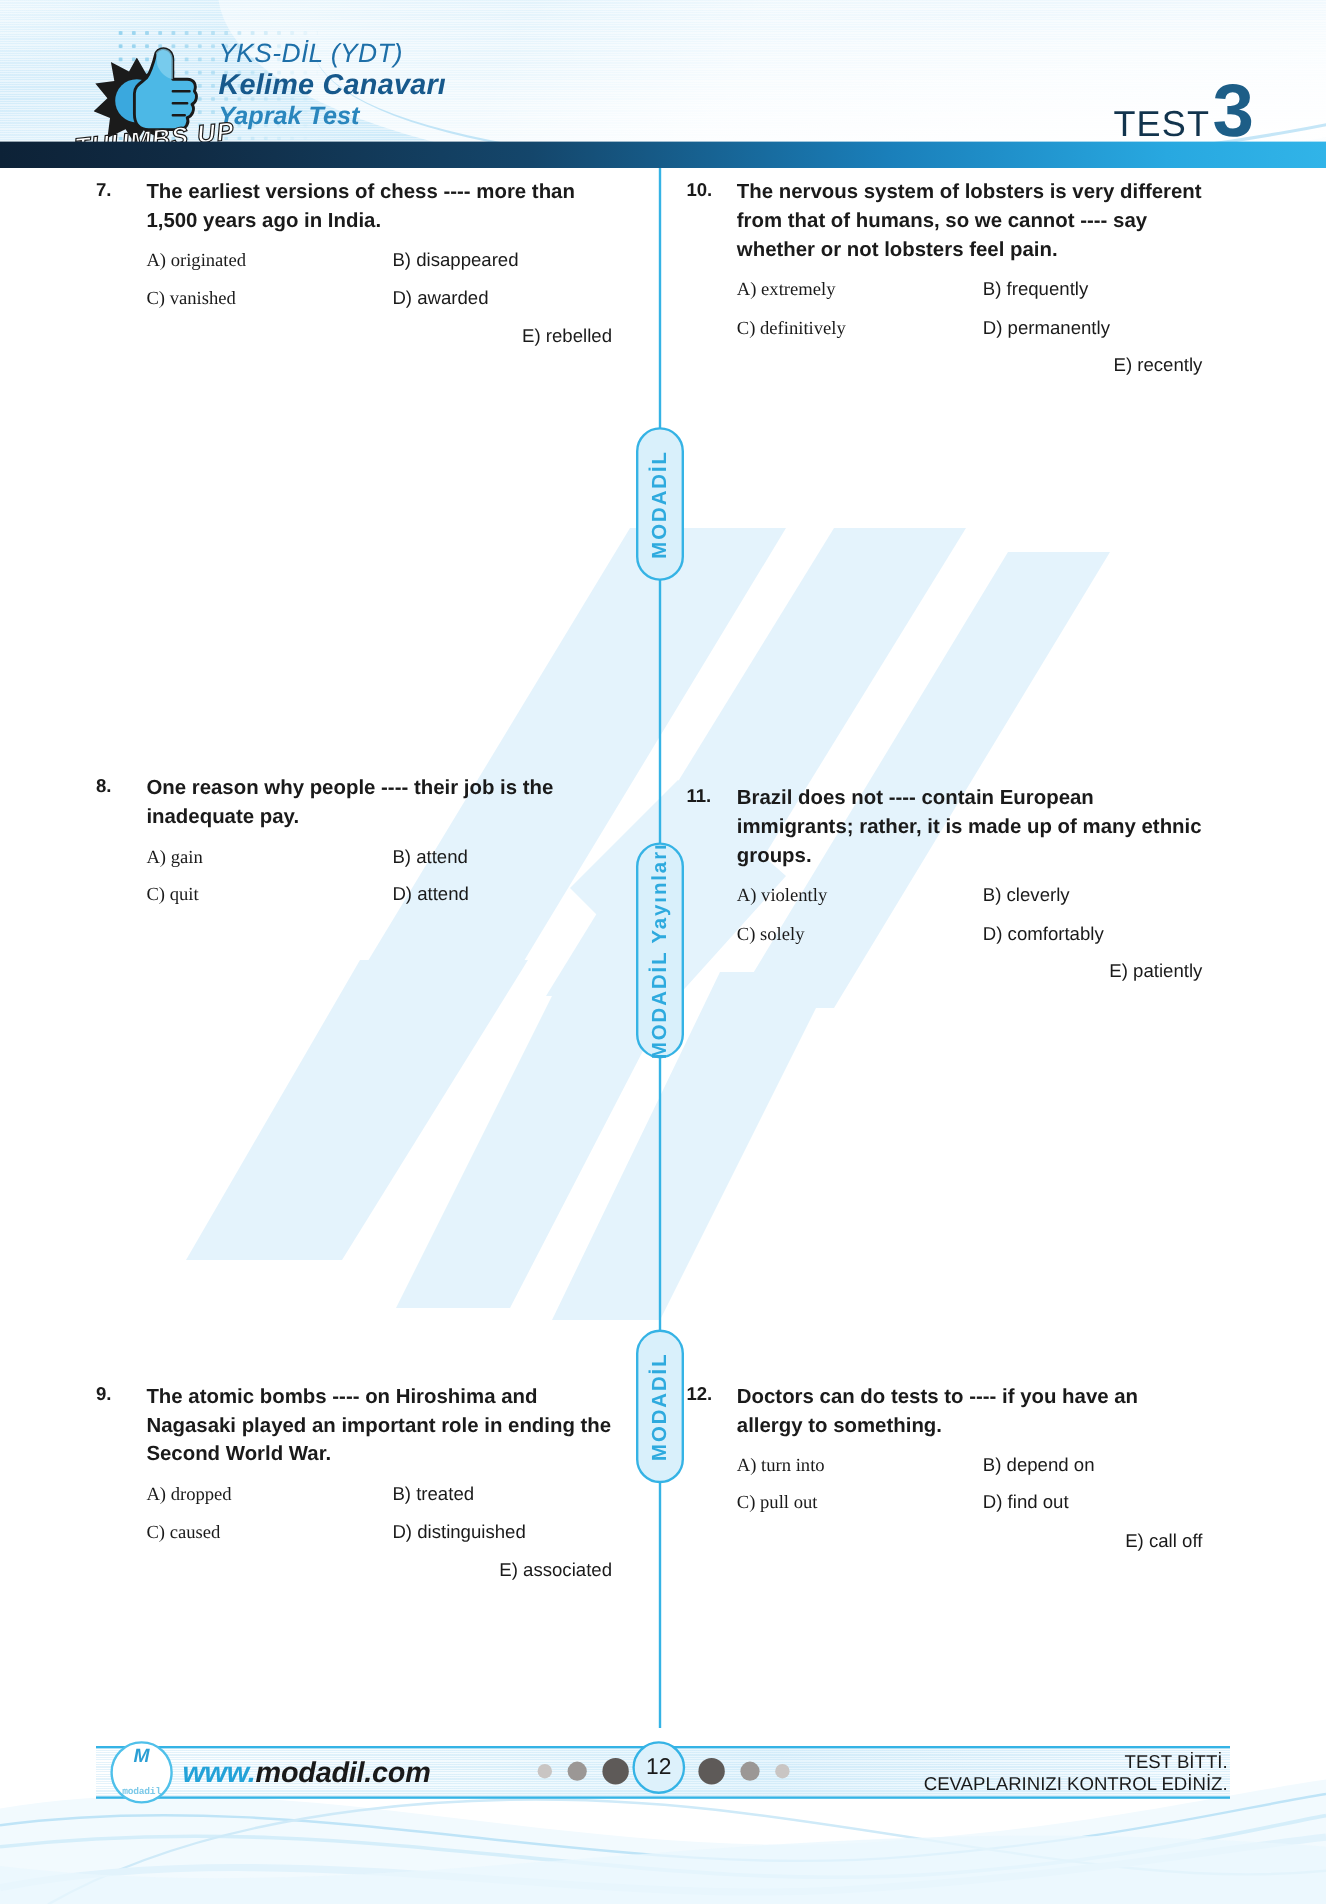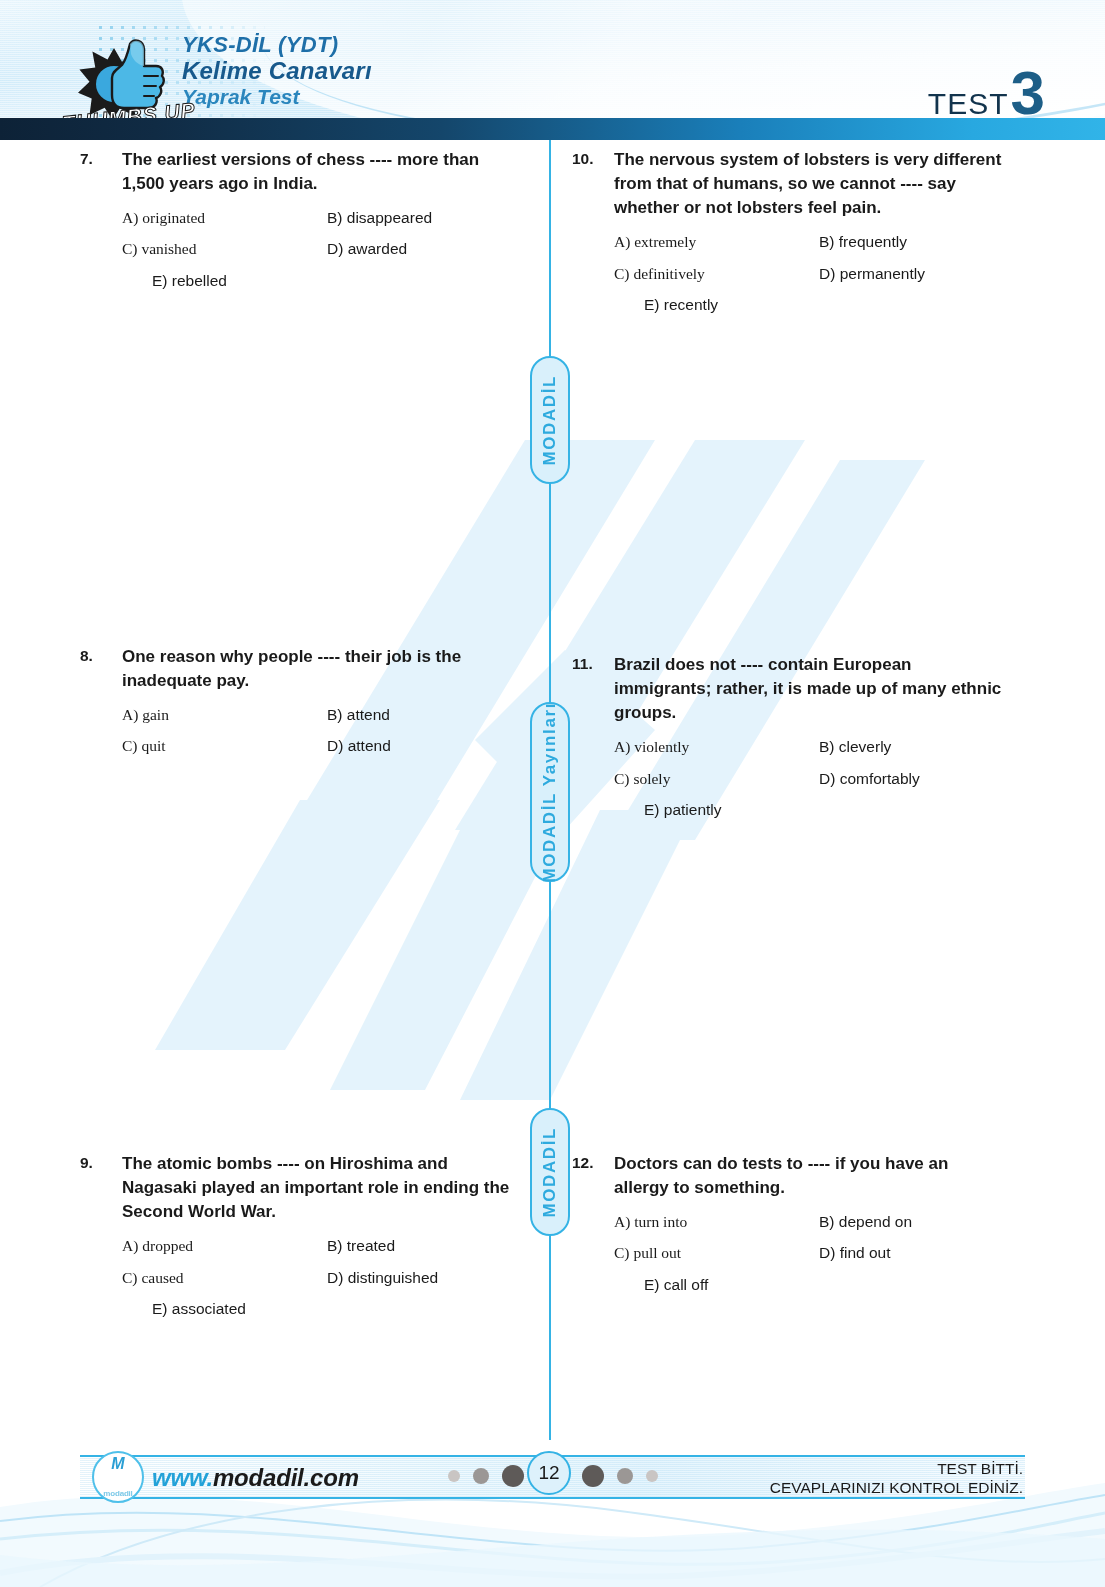--- a/index.html
+++ b/index.html
@@ -111,21 +111,21 @@
   }
 
   .brand-lines {
     position: absolute;
     left: 182px; top: 34px;
     line-height: 1.0;
     z-index: 5;
   }
   .brand-l1 {
     font-family: "Liberation Sans", sans-serif;
-    font-weight: bold; font-style: italic;
+    font-weight: normal; font-style: italic;
     font-size: 22px;
     color: #1e6fa8;
     letter-spacing: .3px;
   }
   .brand-l2 {
     font-family: "Liberation Sans", sans-serif;
     font-weight: bold; font-style: italic;
     font-size: 24px;
     color: #17598c;
     margin-top: 3px;
@@ -257,21 +257,21 @@
     display: flex;
     margin-bottom: 11px;
   }
   .opt {
     font-family: "Liberation Sans", sans-serif;
     font-size: 15.5px;
     color: #1a1a1a;
     line-height: 1.3;
   }
   .opt.a, .opt.c { width: 205px; flex: 0 0 205px; font-family: Liberation Serif, serif; }
-  .opt-row.single { justify-content: flex-start; padding-left: 30px; }
+  .opt-row.single { justify-content: flex-end; padding-left: 30px; }
 
   
   .footer {
     position: absolute;
     left: 0; bottom: 0;
     width: 1105px;
     height: 150px;
     z-index: 3;
     overflow: hidden;
   }
@@ -309,21 +309,21 @@
   }
   .footer-logo-mark {
     font-family: "Liberation Sans", sans-serif;
     font-weight: bold;
     font-style: italic;
     font-size: 16px;
     color: #2b9fd4;
     line-height: 1;
   }
   .footer-logo-text {
-    font-family: Liberation Sans, sans-serif;
+    font-family: Liberation Mono, monospace;
     font-weight: bold;
     font-size: 8px;
     color: #7cc9e8;
     line-height: 1;
     margin-top: 18px;
     letter-spacing: -.2px;
   }
   .footer-url {
     position: absolute;
     left: 152px; top: 27px;

